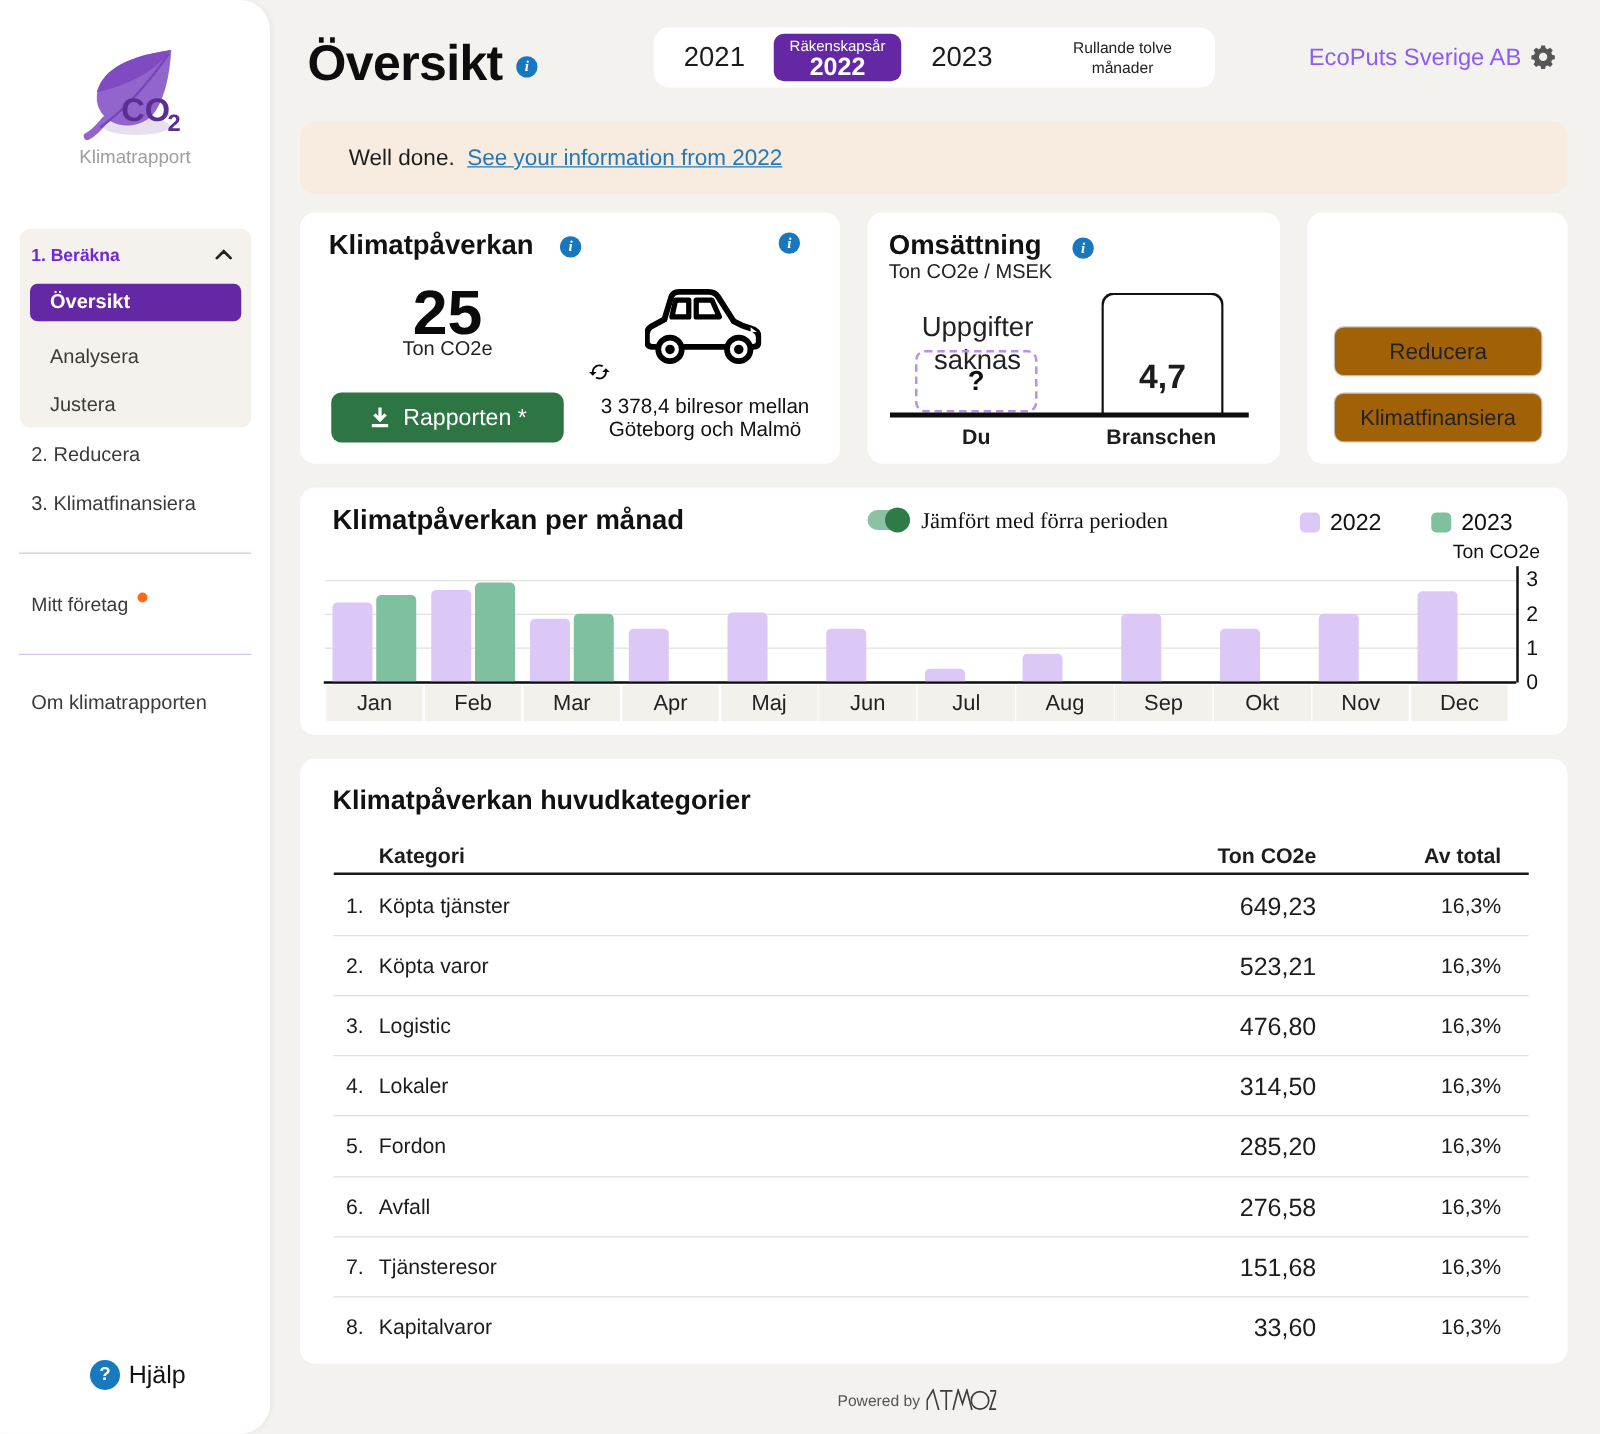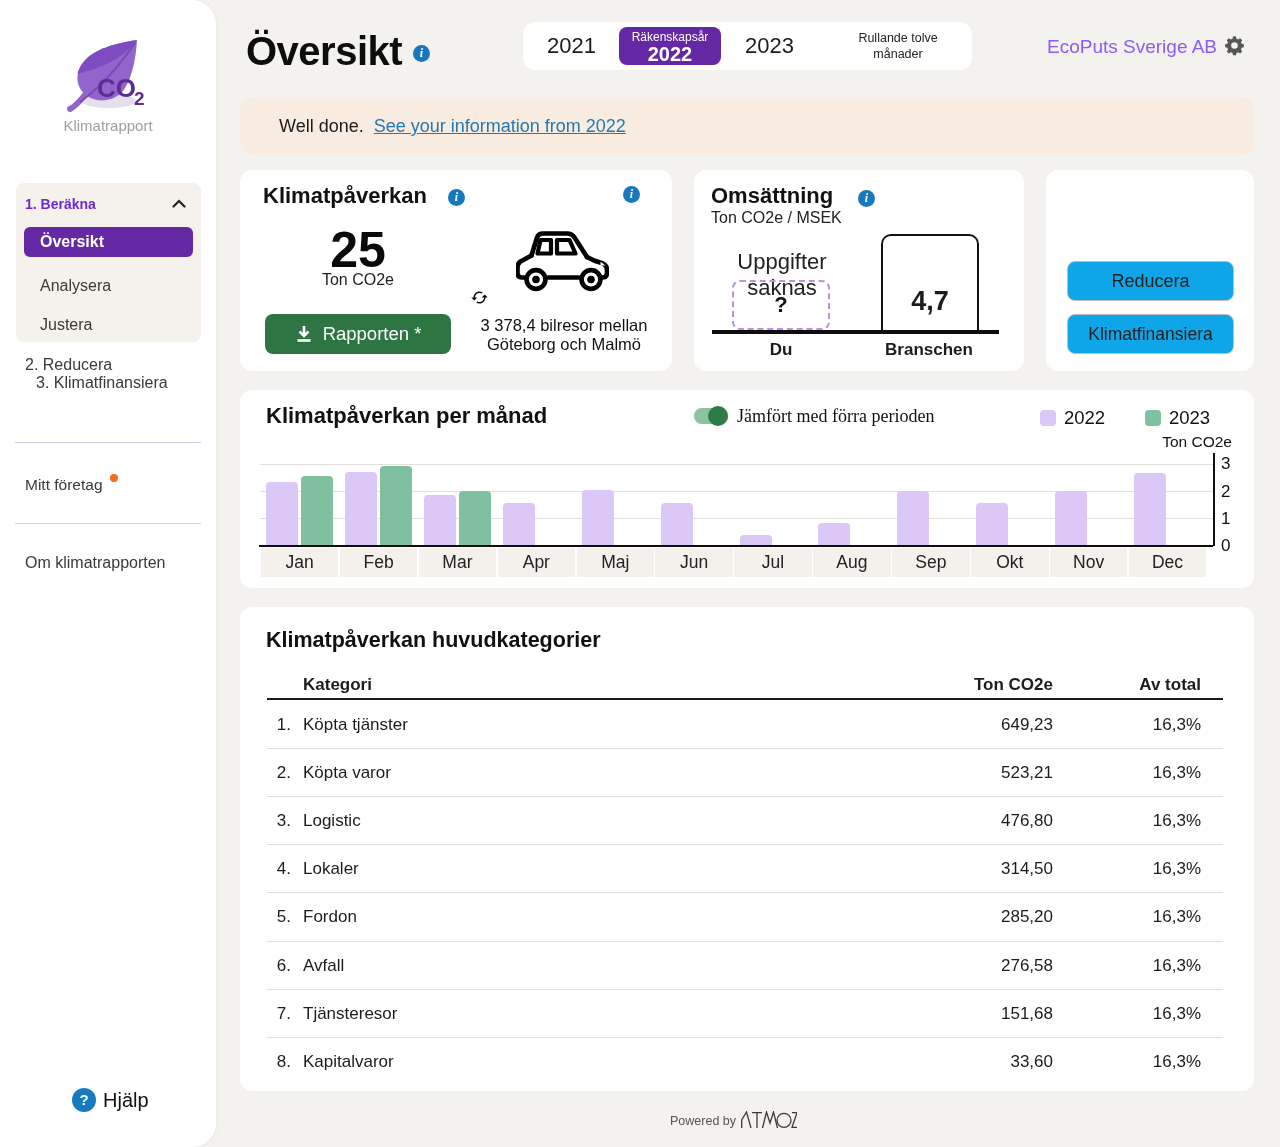--- a/index.html
+++ b/index.html
@@ -45,21 +45,21 @@
 #carcap { left:228px; top:146px; width:192px; text-align:center; font-size:16.5px; line-height:19px; color:#111; }
 
 #dashbox { left:38px; top:110px; width:98px; height:50px; border:2px dashed #b992e3; border-radius:8px; color:#111; text-align:center; font-size:22px; font-weight:bold; line-height:46px; }
 #upgift { left:8px; top:79px; width:160px; text-align:center; font-size:22px; color:#222; }
 #solidbox { left:187px; top:64px; width:98px; height:97px; border:2.5px solid #111; border-bottom:none; border-radius:10px 10px 0 0;padding-left:40px; }
 #solidbox span { position:absolute; bottom:14px; left:0; width:100%; text-align:center; font-size:27px; font-weight:bold; }
 #baseline2 { left:18px; top:160px; width:287px; height:4px; background:#0d0d0d; }
 .blabel { top:170px; font-size:17px; font-weight:bold; text-align:center; }
 
 #c3 h2 { position:absolute; left:0; top:16px; width:100%; text-align:center; font-size:22px; font-weight:bold; line-height:28px; }
-.obtn { left:21px; width:167px; height:40px; border:1px solid #bdbdbd; border-radius:8px; background:#0ea5e9; text-align:center; font-size:18px; color:#222; line-height:38px; }
+.obtn { left:21px; width:167px; height:40px; border:1px solid #bdbdbd; border-radius:8px; background:#a16207; text-align:center; font-size:18px; color:#222; line-height:38px; }
 
 #chart { left:240px; top:390px; width:1014px; height:198px; }
 #chart .cardtitle { position:absolute; left:26px; top:13px; font-size:22px; }
 #togglewrap { left:454px; top:18px; width:34px; height:16px; background:#8ac2a2; border-radius:9px; }
 #toggleknob { left:14px; top:-2px; width:20px; height:20px; border-radius:50%; background:#2f7b47; }
 #tlabel { left:497px; top:16px; font-size:18px; color:#111;font-family:Liberation Serif, serif; }
 .sw { width:16px; height:16px; border-radius:4px; top:20px; }
 .legt { top:17px; font-size:18.5px; color:#111; }
 #tonlab { left:864px; top:43px; width:128px; text-align:right; font-size:15.5px; color:#111; }
 .grid { left:20px; width:953px; height:1px; background:#e3e1dd; }
@@ -71,21 +71,21 @@
 .bp { background:#dcc8f7; }
 .bg2 { background:#7fc0a1; }
 
 #tablecard { left:240px; top:607px; width:1014px; height:484px; }
 #tablecard .cardtitle { position:absolute; left:26px; top:21px; font-size:21.5px; }
 .th { top:68px; font-size:17px; font-weight:bold; }
 #headline { left:27px; top:91px; width:956px; height:2px; background:#1a1a1a; }
 .rowline { left:27px; width:956px; height:1px; background:#e0dedb; }
 .rnum { width:24px; text-align:right; font-size:17px; }
 .rname { left:63px; font-size:17px; }
-.rval { width:120px; text-align:right; font-size:17px; }
+.rval { width:120px; text-align:right; font-size:20px; }
 .rpct { width:80px; text-align:right; font-size:17px; }
 
 #powered { left:670px; top:1114px; font-size:12.5px; color:#555; }
 </style>
 </head>
 <body>
 <div id="sidebar">
   <svg class="abs" style="left:60px;top:30px;" width="100" height="84" viewBox="0 0 100 84">
     <ellipse cx="49" cy="71" rx="27" ry="7" fill="#e6e0ee"></ellipse>
     <path d="M10 79 Q 16 76 24 66" stroke="#9265cc" stroke-width="6" fill="none" stroke-linecap="round"></path>
@@ -98,21 +98,21 @@
   <div class="abs" id="klimatrapport">Klimatrapport</div>
   <div class="abs" id="navgroup"></div>
   <div class="abs nav1" style="top:196px;">1. Beräkna</div>
   <svg class="abs" style="left:172px;top:199px;" width="14" height="9" viewBox="0 0 14 9">
       <path d="M1.5 7.5 L7 2 L12.5 7.5" stroke="#222" stroke-width="2.2" fill="none" stroke-linecap="round"></path>
     </svg>
   <div class="abs" id="pill-oversikt">Översikt</div>
   <div class="abs navitem" style="top:277px;">Analysera</div>
   <div class="abs navitem" style="top:316px;">Justera</div>
   <div class="abs navtop" style="top:356px;">2. Reducera</div>
-  <div class="abs navtop" style="top:374px;margin-left:11px;">3. Klimatfinansiera</div>
+  <div class="abs navtop" style="top:395px;">3. Klimatfinansiera</div>
   <div class="abs sideline" style="top:442px;"></div>
   <div class="abs" id="mitt">Mitt företag</div>
   <div class="abs" id="mittdot"></div>
   <div class="abs sideline" style="top:523px;"></div>
   <div class="abs navtop" style="top:554px;">Om klimatrapporten</div>
   <div class="abs" id="hjalp-circ">?</div>
   <div class="abs" id="hjalp-txt">Hjälp</div>
 </div>
 
 <div class="abs" id="title">Översikt</div>

